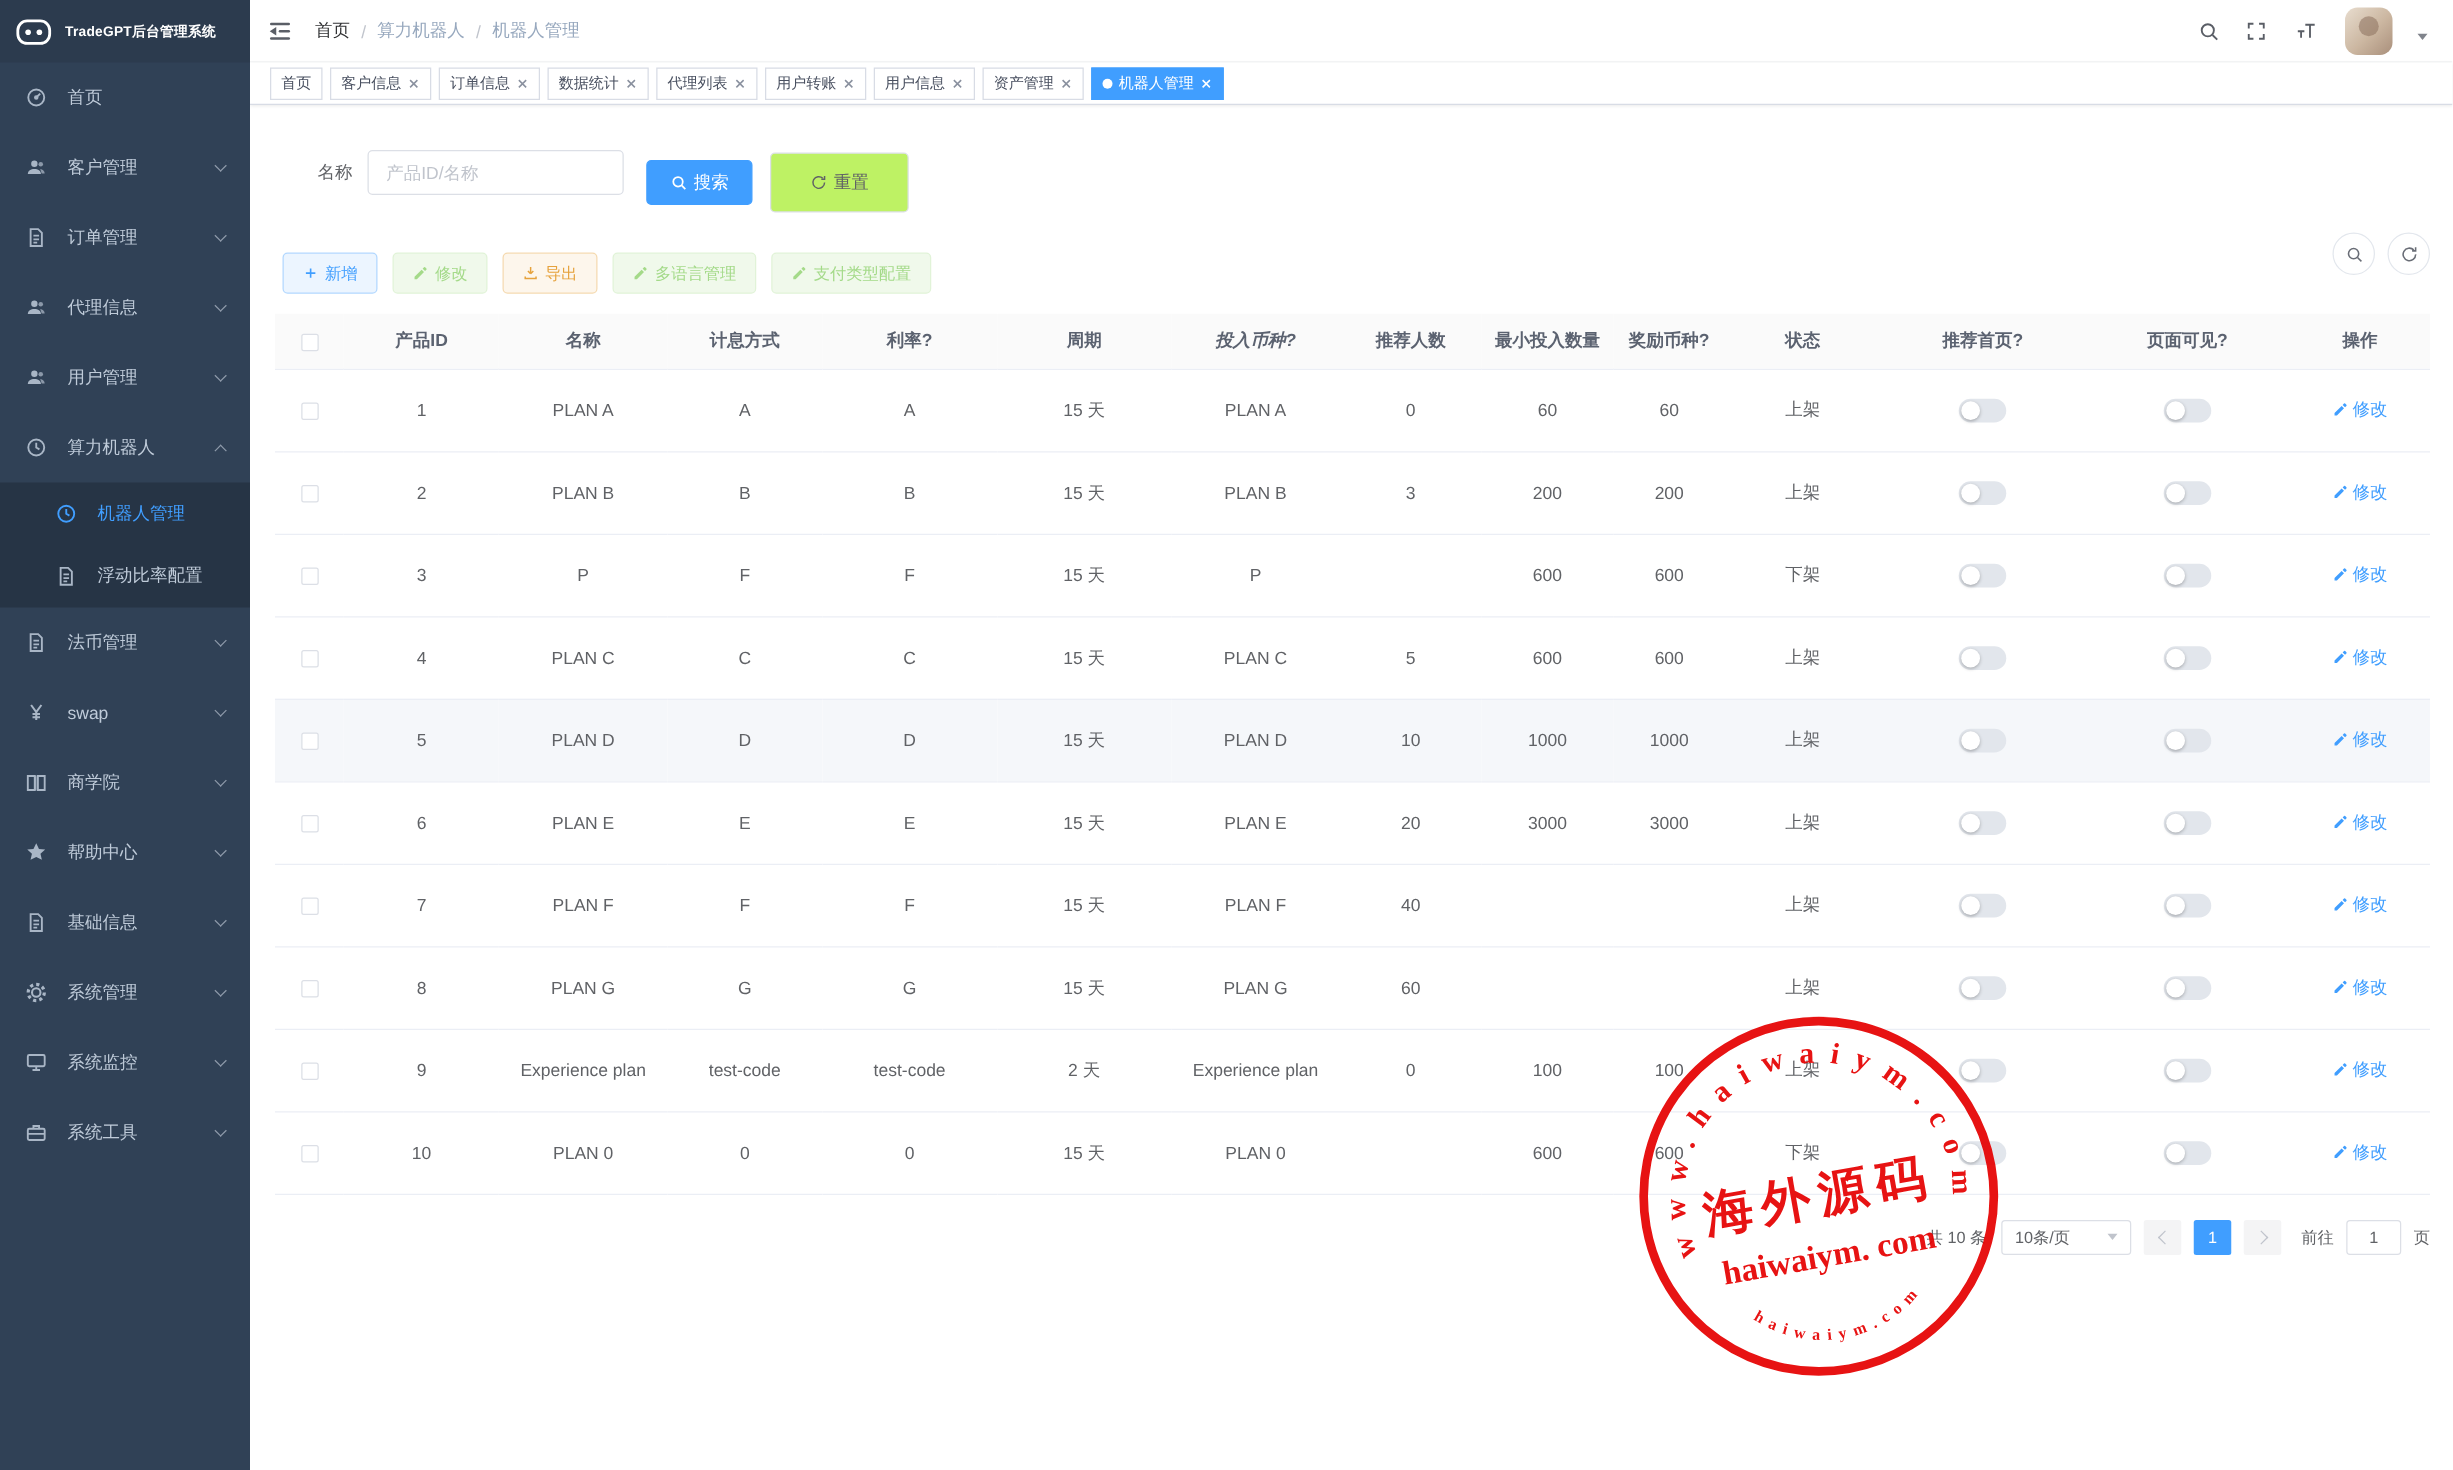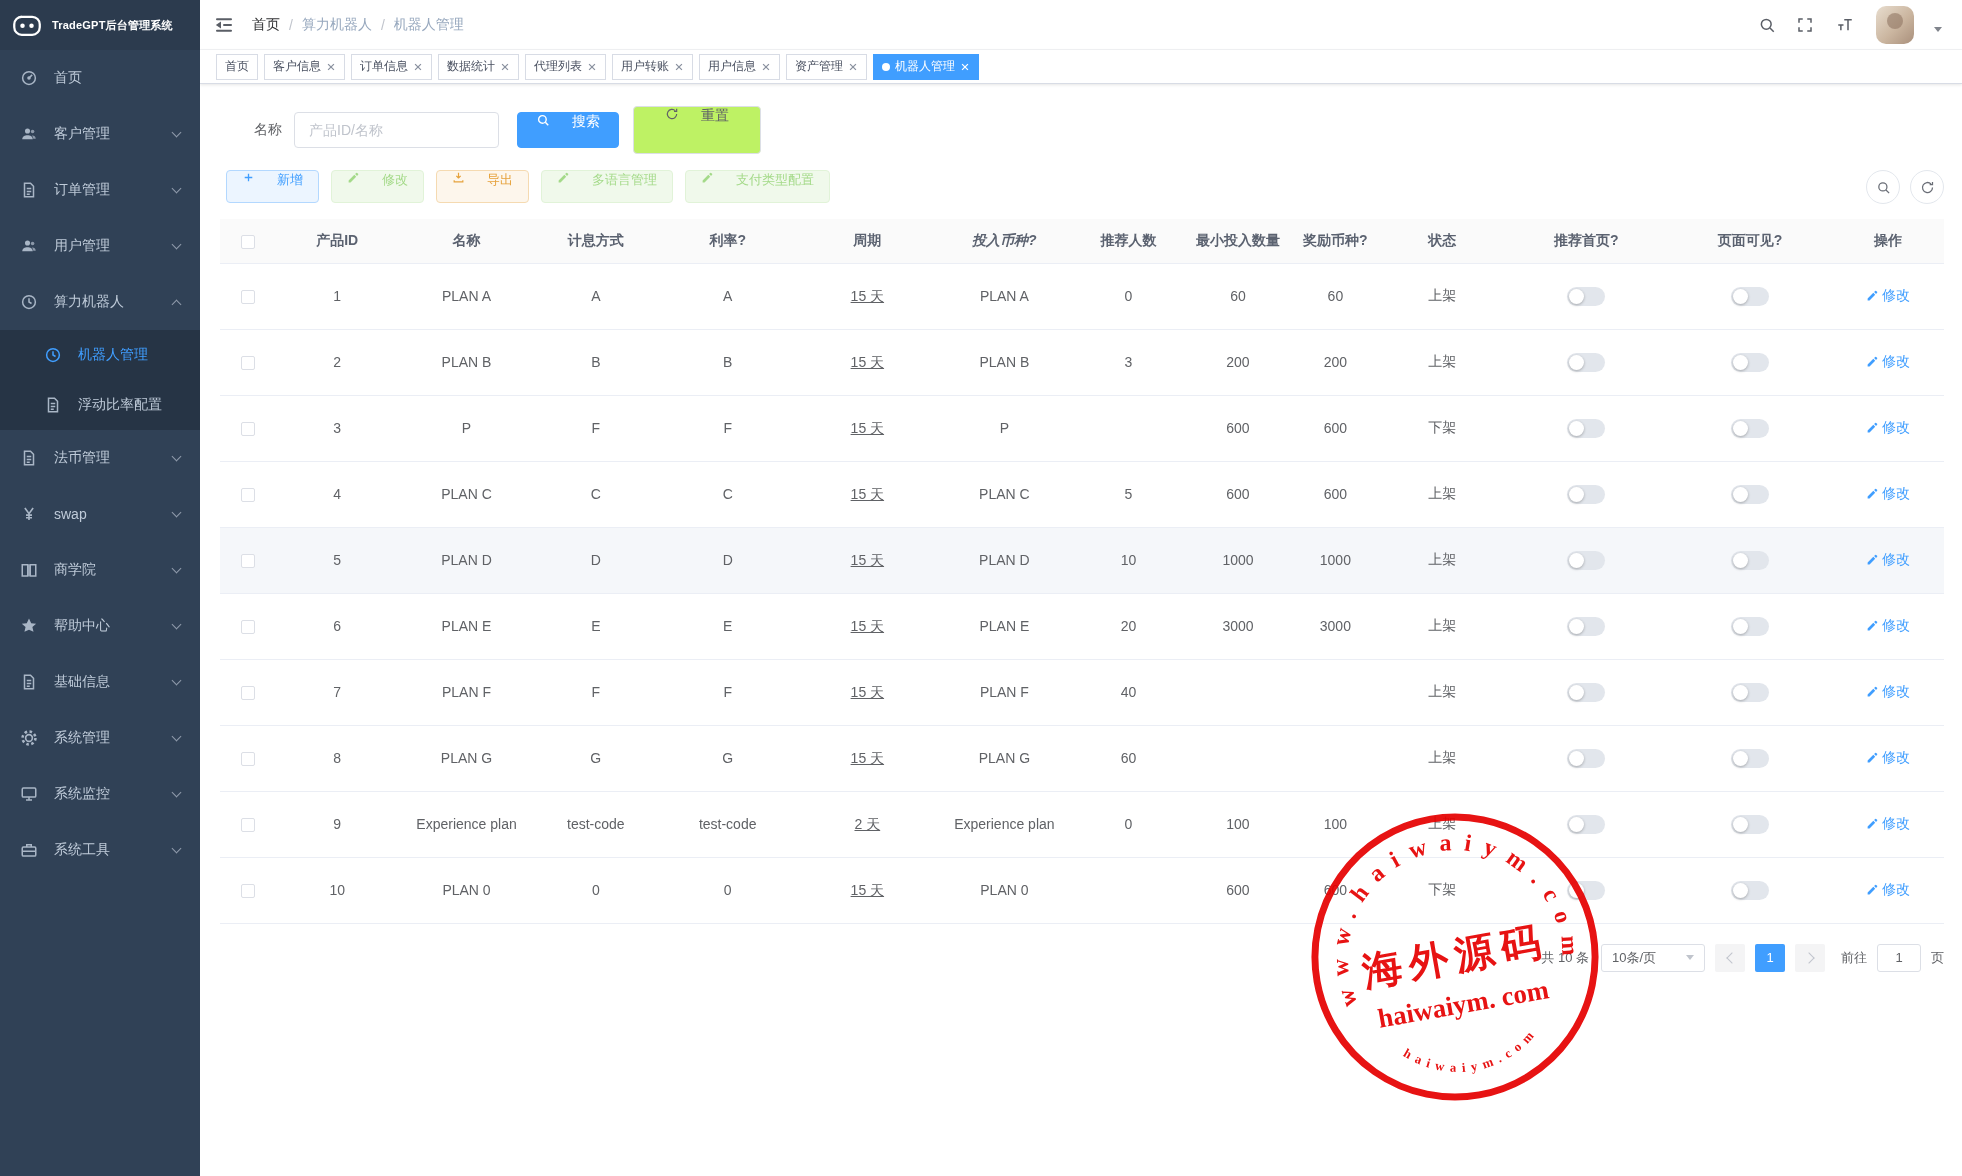--- a/index.html
+++ b/index.html
@@ -45,41 +45,41 @@
   .tag.active { background:#409eff; border-color:#409eff; color:#fff; }
   .tag.active .tclose { color:#fff; }
   .tag .dot { width:8px; height:8px; border-radius:50%; background:#fff; }
 
   
   .content { padding:14px 18px 0 20px; position:relative; }
   .search-row { display:flex; align-items:center; margin:8px 0 16px 34px; }
   .search-label { font-size:14px; color:#606266; margin-right:12px; }
   .search-input { width:205px; height:36px; border:1px solid #dcdfe6; border-radius:4px; padding:0 14px; font-size:14px; color:#606266; outline:none; }
   .search-input::placeholder { color:#c0c4cc; }
-  .btn { display:inline-flex; align-items:flex-start; justify-content:center; gap:22px; height:33px; padding:0 15px; border-radius:4px; font-size:13px; border:1px solid transparent; cursor:pointer; background:#fff; font-family:inherit; }
+  .btn { display:inline-flex; align-items:center; justify-content:center; gap:5px; height:33px; padding:0 15px; border-radius:4px; font-size:13px; border:1px solid transparent; cursor:pointer; background:#fff; font-family:inherit;margin-top:16px; }
   .btn svg { width:13px; height:13px; }
   .btn-search { background:#409eff; border-color:#409eff; color:#fff; height:36px; padding:0 18px; font-size:14px; margin-left:18px; }
   .btn-search svg, .btn-reset svg { width:14px; height:14px; }
   .btn-reset { background:#bef264; border-color:#dcdfe6; color:#606266; height:48px; padding:0 31px; font-size:14px; margin-left:14px; }
   .toolbar { display:flex; align-items:center; gap:12px; margin-left:6px; position:relative; }
   .btn-add { background:#ecf5ff; border-color:#b3d8ff; color:#409eff; }
   .btn-edit, .btn-lang, .btn-pay { background:#f0f9eb; border-color:#e1f3d8; color:#a4da89; }
   .btn-export { background:#fdf6ec; border-color:#f5dab1; color:#e6a23c; }
   .tool-right { position:absolute; right:0; top:0; display:flex; gap:10px; }
   .circle-btn { width:34px; height:34px; border-radius:50%; border:1px solid #e3e7ed; background:#fff; display:flex; align-items:center; justify-content:center; color:#696d76; cursor:pointer; }
   .circle-btn svg { width:15px; height:15px; }
 
   
   table { width:100%; border-collapse:collapse; table-layout:fixed; margin-top:16px; }
   thead th { background:#fafafa; height:44px; font-size:14px; color:#5b6270; font-weight:bold; border-bottom:1px solid #ebeef5; text-align:center; padding:0 4px; }
   tbody td { height:66px; border-bottom:1px solid #ebeef5; text-align:center; font-size:14px; color:#606266; padding:6px 4px; background:#fff; }
   tr.highlight td { background:#f5f7fa; }
   .cb { width:14px; height:14px; border:1px solid #dcdfe6; border-radius:2px; background:#fff; display:inline-block; vertical-align:middle; cursor:pointer; }
   .w110 { display:inline-block; max-width:108px; word-break:break-all; line-height:19px; }
-  .w36 { display:inline-block; max-width:34px; line-height:22px; white-space:normal;text-decoration:underline; }
+  .w36 { display:inline-block; max-width:34px; line-height:22px; white-space:normal; }
   .switch { width:38px; height:19px; border-radius:10px; background:#e2e6ec; position:relative; display:inline-block; cursor:pointer; vertical-align:middle; }
   .switch::after { content:""; position:absolute; left:2px; top:2px; width:15px; height:15px; border-radius:50%; background:#fff; box-shadow:0 1px 3px rgba(0,0,0,.28); }
   .edit-link { display:inline-flex; align-items:center; gap:3px; color:#409eff; cursor:pointer; font-size:14px; }
   .edit-link svg { width:13px; height:13px; }
 
   
   .pagination { display:flex; align-items:center; justify-content:flex-end; gap:10px; margin-top:20px; font-size:13px; color:#606266; }
   .pg-total { margin-right:2px; }
   .page-size { width:104px; height:28px; border:1px solid #dcdfe6; border-radius:3px; display:flex; align-items:center; justify-content:space-between; padding:0 10px; background:#fff; cursor:pointer; color:#606266; }
   .sel-caret { width:0; height:0; border-left:4px solid transparent; border-right:4px solid transparent; border-top:5px solid #c0c4cc; }
@@ -131,20 +131,32 @@
         <span class="arrow"></span>
       </div>
       <div class="menu-item">
         <span class="mi-icon">
           <svg viewBox="0 0 24 24" fill="none" stroke="currentColor" stroke-width="2">
             <path d="M6 3h8l4 4v14H6z"></path>
             <path d="M9 10h6M9 14h6M9 17.5h4"></path>
           </svg>
         </span>
         <span>订单管理</span>
+        <span class="arrow"></span>
+      </div>
+      <div class="menu-item">
+        <span class="mi-icon">
+          <svg viewBox="0 0 24 24" fill="currentColor">
+            <circle cx="10" cy="8" r="3.4"></circle>
+            <path d="M3 19c0-3.6 3.2-5.4 7-5.4s7 1.8 7 5.4z"></path>
+            <circle cx="16.8" cy="8.6" r="2.4" opacity=".75"></circle>
+            <path d="M16.2 13.7c2.7.4 4.8 2 4.8 4.6h-3.2z" opacity=".75"></path>
+          </svg>
+        </span>
+        <span>代理信息</span>
         <span class="arrow"></span>
       </div>
       <div class="menu-item">
         <span class="mi-icon">
           <svg viewBox="0 0 24 24" fill="currentColor">
             <circle cx="10" cy="8" r="3.4"></circle>
             <path d="M3 19c0-3.6 3.2-5.4 7-5.4s7 1.8 7 5.4z"></path>
             <circle cx="16.8" cy="8.6" r="2.4" opacity=".75"></circle>
             <path d="M16.2 13.7c2.7.4 4.8 2 4.8 4.6h-3.2z" opacity=".75"></path>
           </svg>

